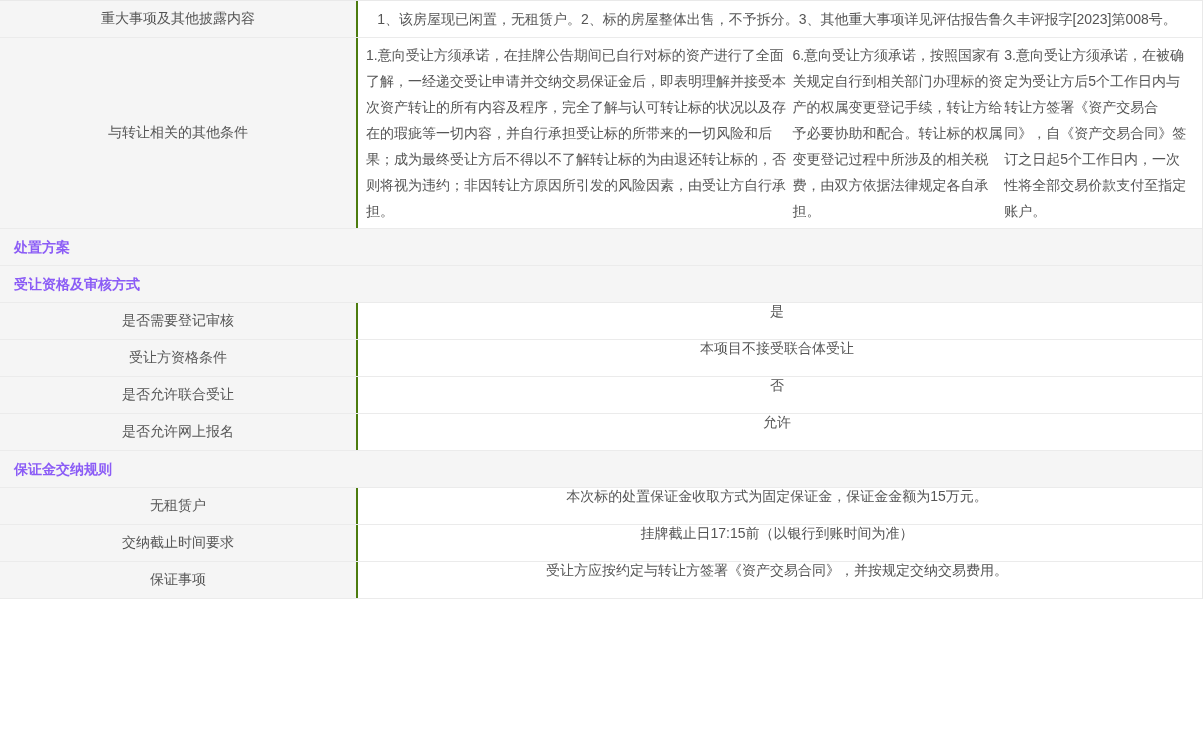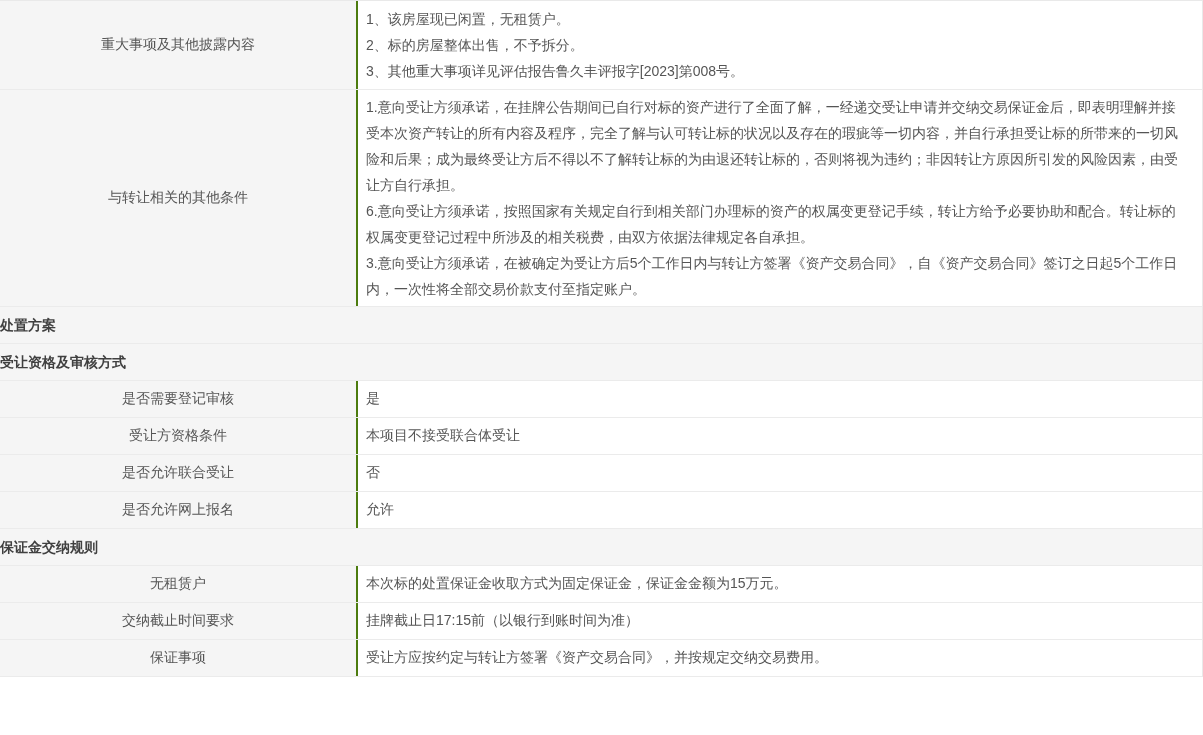--- a/index.html
+++ b/index.html
@@ -30,37 +30,37 @@
     align-items: center;
     justify-content: center;
     text-align: center;
     color: #555555;
     padding: 0 10px;
   }
   .cell-value {
     flex: 1;
     background: #ffffff;
     display: flex;
-    flex-direction: column;
+    flex-direction: row;
     justify-content: center;
     padding: 0 14px 0 8px;
     color: #555555;
   }
   .row.simple { height: 36px; }
   .row.tall-a .cell-value { padding-top: 5px; padding-bottom: 5px; }
   .row.tall-b .cell-value { padding-top: 4px; padding-bottom: 4px; }
   .para { line-height: 26px; }
   .section-row {
     height: 36px;
     line-height: 36px;
     background: #f5f5f5;
     border-bottom: 1px solid #ebebeb;
     font-weight: bold;
-    color: #404040;
-    padding-left: 0;
+    color: #8b5cf6;
+    padding-left: 14px;
   }
 </style>
 </head>
 <body>
 
 <div class="info-table">
 
   <div class="row tall-a">
     <div class="cell-label">
       <span>重大事项及其他披露内容</span>

